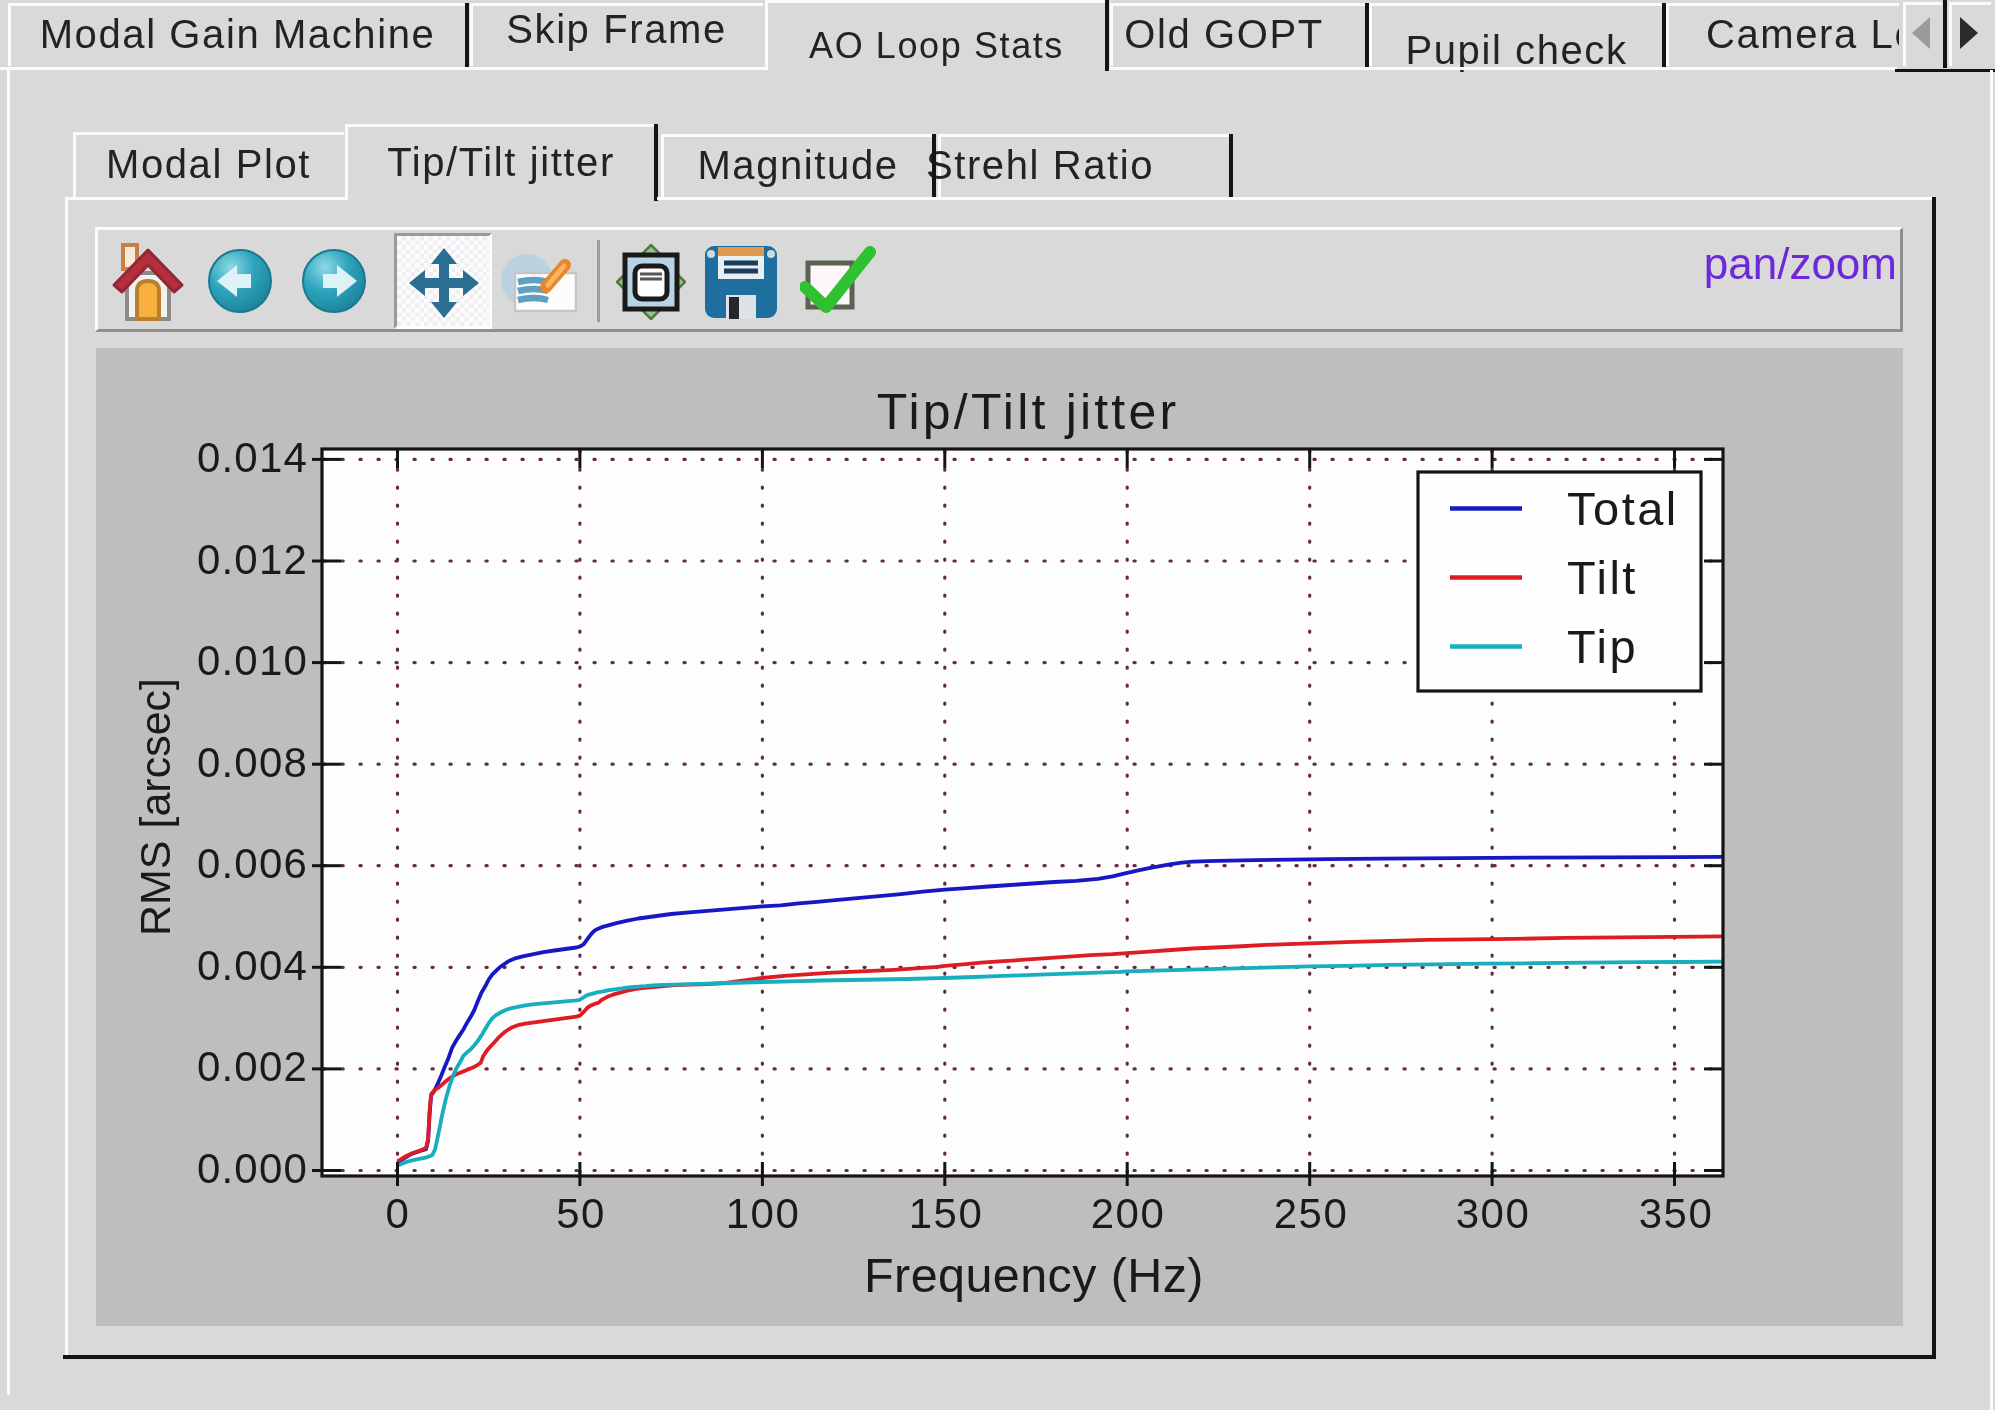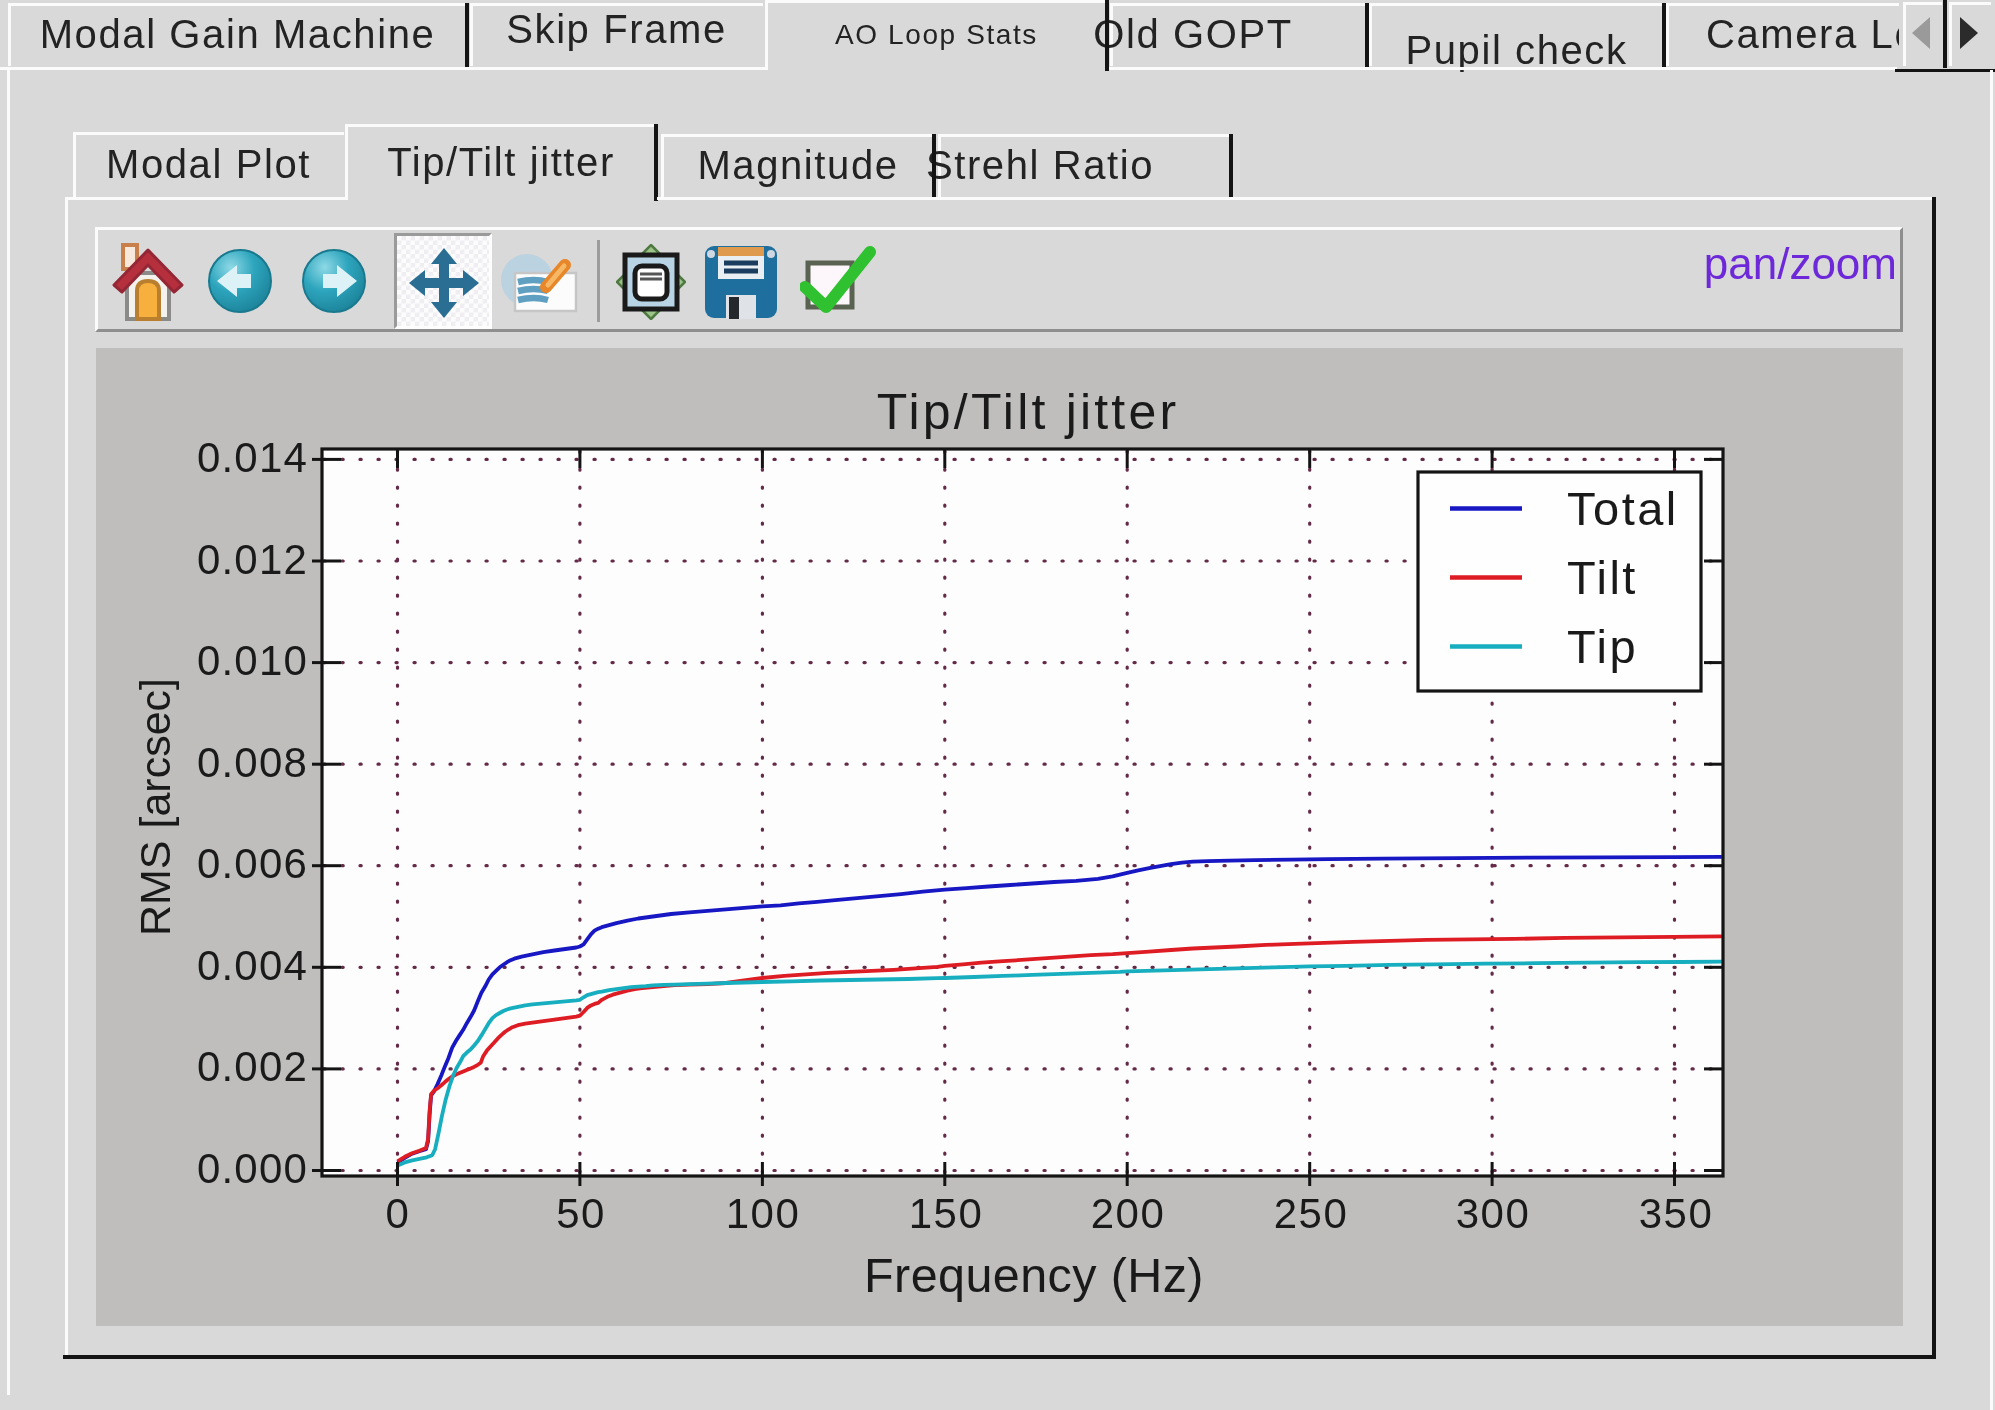--- a/index.html
+++ b/index.html
@@ -9,23 +9,23 @@
 .vsep{position:absolute;width:4px;background:#141414}
 .hline{position:absolute;height:3px;background:#fbfbfb}
 .ic{position:absolute}
 
 </style></head><body>
 <div class="tabhl" style="left:8px;top:3px;width:459px;height:63px"></div>
 <div class="tabtxt" style="left:-62.5px;top:3px;width:600px;height:63px;font-size:40px">Modal Gain Machine</div>
 <div class="tabhl" style="left:470px;top:3px;width:293px;height:63px"></div>
 <div class="tabtxt" style="left:316.5px;top:3px;width:600px;height:53px;font-size:40px">Skip Frame</div>
 <div class="tabhl" style="left:765px;top:0px;width:343px;height:70px"></div>
-<div class="tabtxt" style="left:636.5px;top:0px;width:600px;height:70px;font-size:28px">AO Loop Stats</div>
+<div class="tabtxt" style="left:636.5px;top:11px;width:600px;height:70px;font-size:36px">AO Loop Stats</div>
 <div class="tabhl" style="left:1110px;top:3px;width:257px;height:63px"></div>
-<div class="tabtxt" style="left:893px;top:3px;width:600px;height:63px;font-size:40px">Old GOPT</div>
+<div class="tabtxt" style="left:924px;top:3px;width:600px;height:63px;font-size:40px">Old GOPT</div>
 <div class="tabhl" style="left:1369px;top:3px;width:295px;height:63px"></div>
 <div class="tabtxt" style="left:1216.5px;top:19px;width:600px;height:63px;font-size:40px">Pupil check</div>
 <div class="tabhl" style="left:1666px;top:3px;width:233px;height:63px"></div>
 <div class="tabtxt" style="left:1706px;top:3px;width:193px;height:63px;font-size:40px;justify-content:flex-start;overflow:hidden">Camera Lens</div>
 <div class="vsep" style="left:465px;top:3px;height:64px"></div>
 <div class="vsep" style="left:1105px;top:0px;height:71px"></div>
 <div class="vsep" style="left:1365px;top:3px;height:64px"></div>
 <div class="vsep" style="left:1662px;top:3px;height:64px"></div>
 <div class="hline" style="left:0;top:67px;width:765px"></div>
 <div class="hline" style="left:1109px;top:67px;width:788px"></div>

